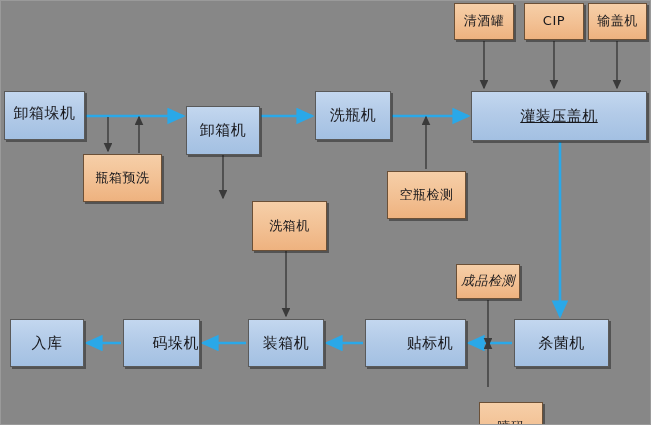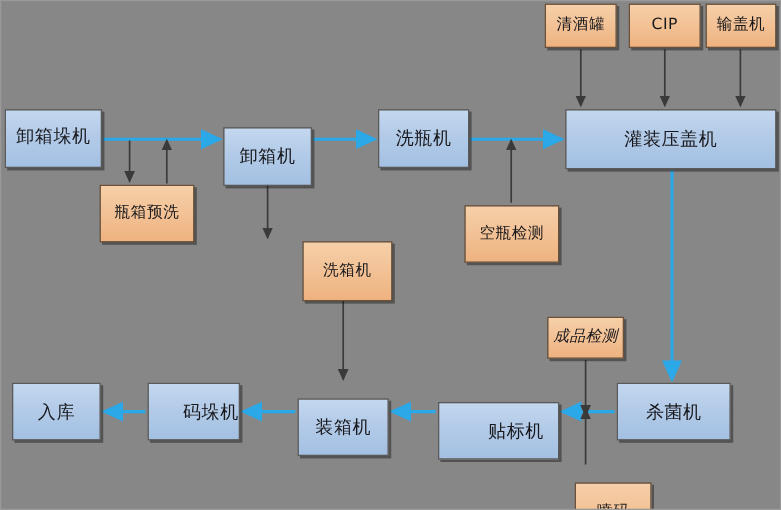--- a/index.html
+++ b/index.html
@@ -97,36 +97,36 @@
       </div>
       <div class="node orange" style="left: 453px; top: 2px; width: 60px; height: 37px; align-items: center;">
         <span>清酒罐</span>
       </div>
       <div class="node orange" style="left: 523px; top: 2px; width: 60px; height: 37px;">
         <span>CIP</span>
       </div>
       <div class="node orange" style="left: 587px; top: 2px; width: 59px; height: 37px; text-align: center;">
         <span>输盖机</span>
       </div>
-      <div class="node blue" style="left: 470px; top: 90px; width: 176px; height: 50px;">
+      <div class="node blue" style="left: 470px; top: 90px; width: 176px; height: 50px; text-decoration: underline;">
         <span>灌装压盖机</span>
       </div>
       <div class="node blue" style="left: 513px; top: 318px; width: 95px; height: 48px;">
         <span>杀菌机</span>
       </div>
       <div class="node orange" style="left: 455px; top: 263px; width: 64px; height: 35px; font-style: italic;">
         <span>成品检测</span>
       </div>
       <div class="node orange" style="left: 455px; top: 401px; width: 64px; height: 50px; margin-left: 23px;">
         <span>喷码</span>
       </div>
-      <div class="node blue" style="left: 364px; top: 334px; width: 101px; height: 48px; padding-left: 29px;">
+      <div class="node blue" style="left: 364px; top: 318px; width: 101px; height: 48px; padding-left: 29px;">
         <span>贴标机</span>
       </div>
-      <div class="node blue" style="left: 247px; top: 318px; width: 76px; height: 48px; margin-top: 13px;">
+      <div class="node blue" style="left: 247px; top: 318px; width: 76px; height: 48px;">
         <span>装箱机</span>
       </div>
       <div class="node blue" style="left: 122px; top: 318px; width: 77px; height: 48px; justify-content: flex-end;">
         <span>码垛机</span>
       </div>
       <div class="node blue" style="left: 9px; top: 318px; width: 74px; height: 48px;">
         <span>入库</span>
       </div>
     </div>
 </div>

